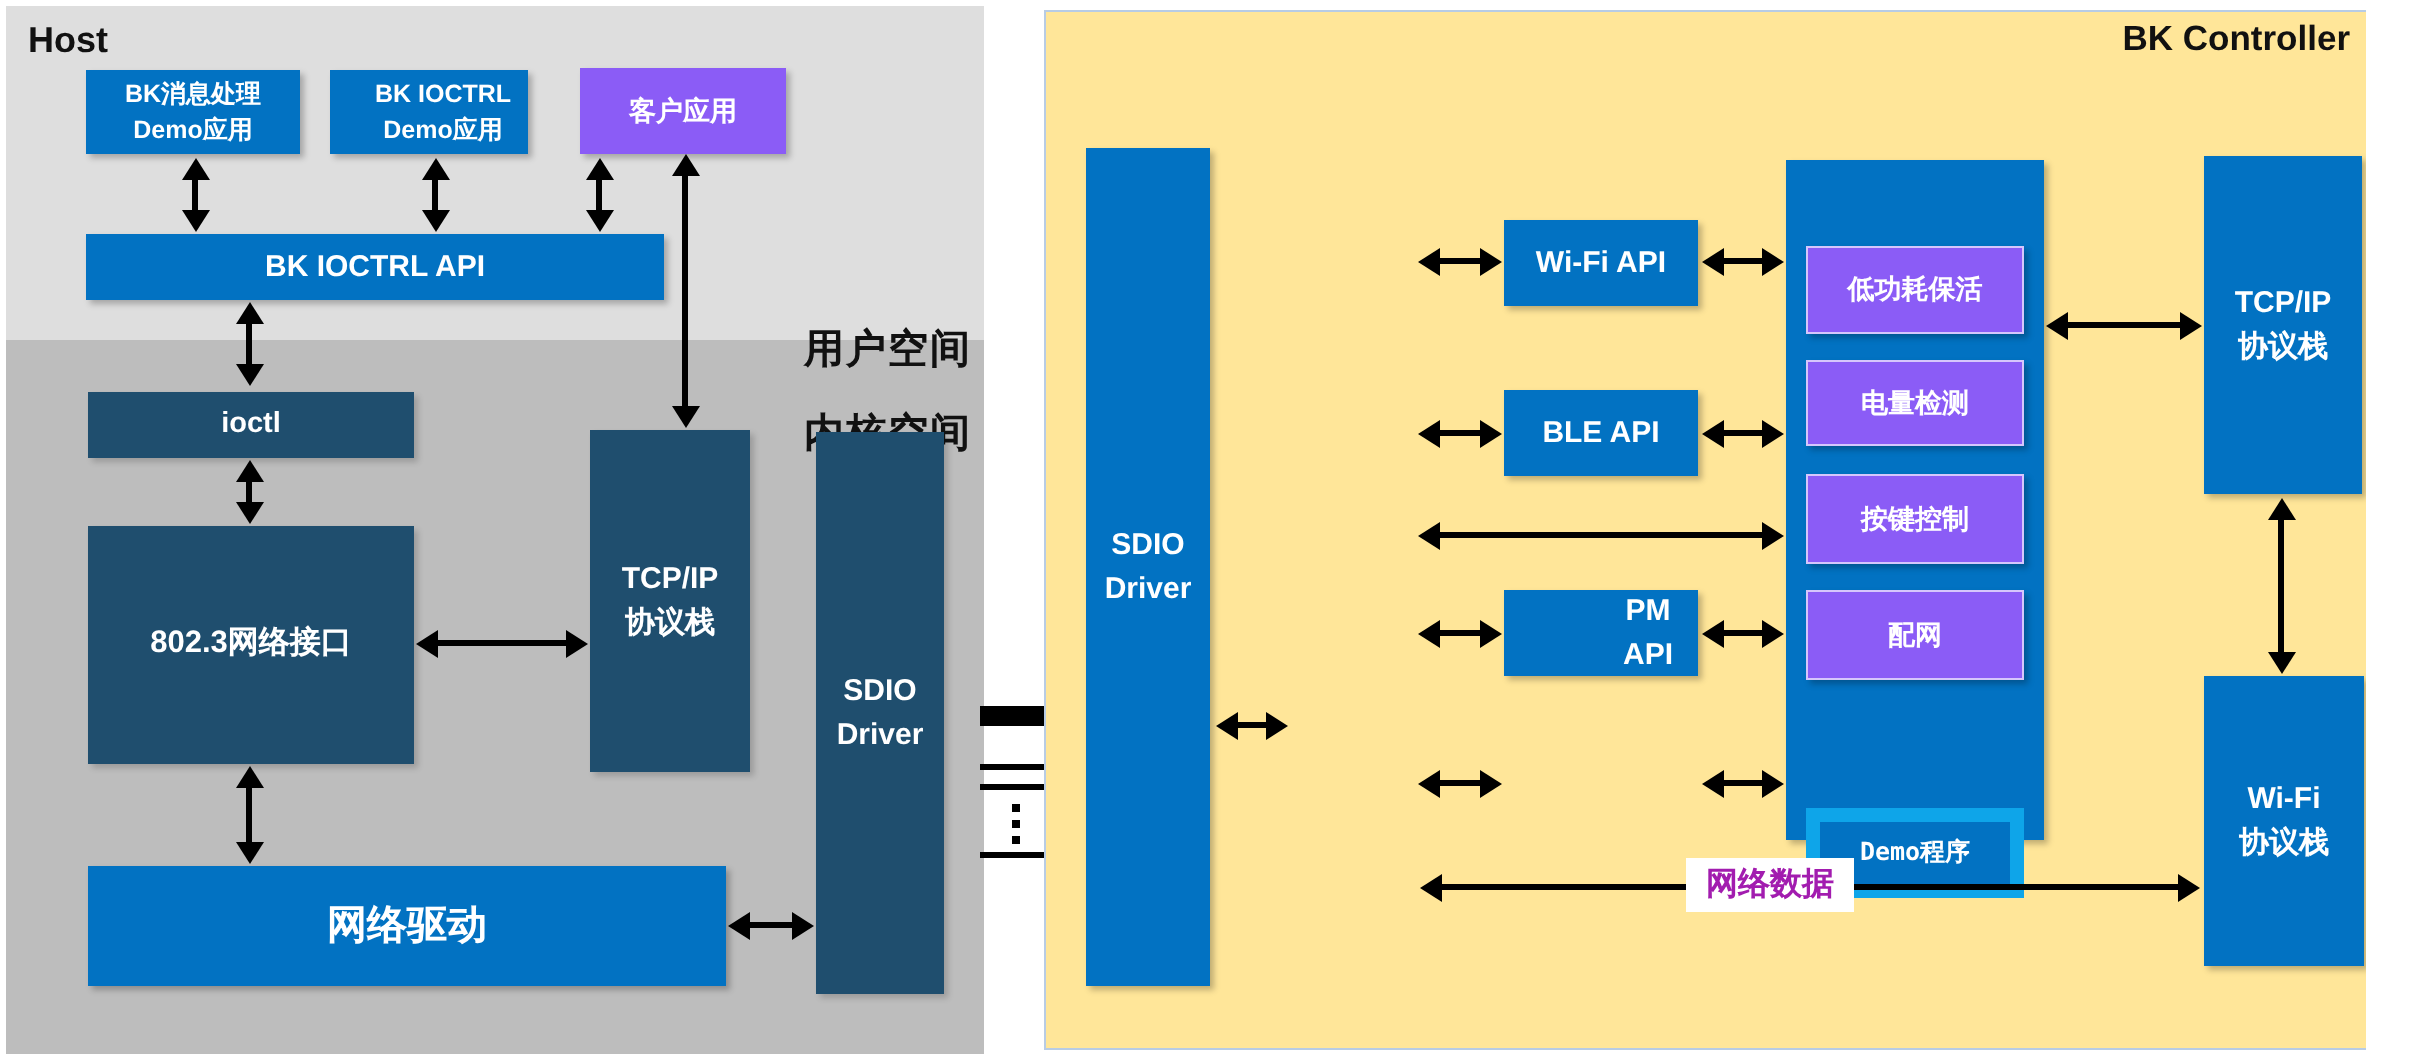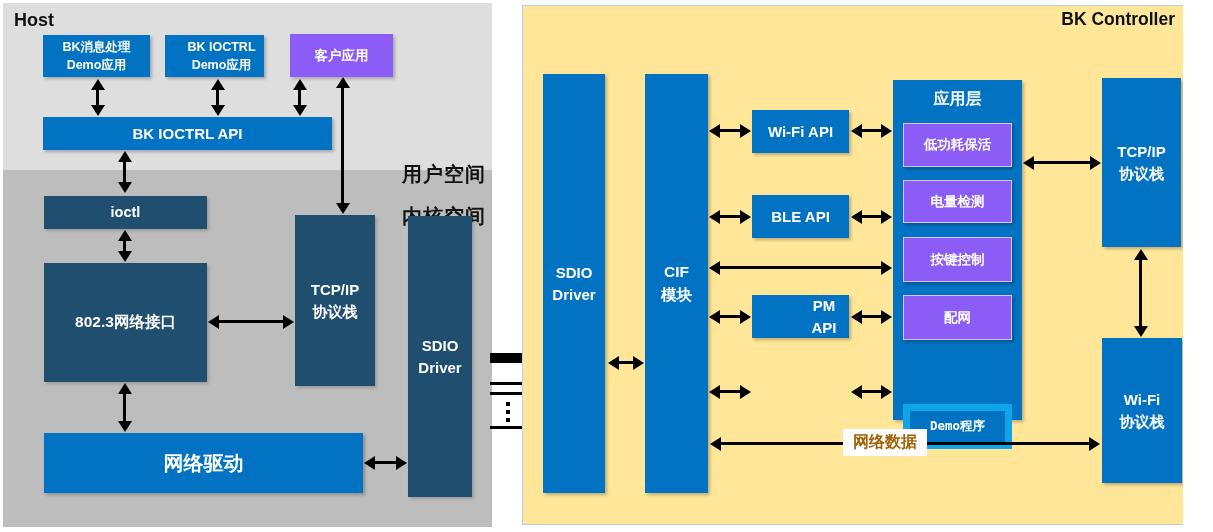--- a/index.html
+++ b/index.html
@@ -41,21 +41,21 @@
   .busline{position:absolute;background:#000;}
   #bus-dots{position:absolute;left:506px;top:402px;width:4px;height:4px;background:#000;
     box-shadow:0 8px 0 #000,0 16px 0 #000;}
   
   #app-layer{left:893px;top:80px;width:129px;height:340px;}
   #app-layer .title{position:absolute;top:7px;left:0;width:100%;text-align:center;font-size:16px;font-weight:bold;color:#fff;}
   .app-item{left:10px;width:109px;font-size:13.5px;}
   #app-item-demo{font-family:"DejaVu Sans Mono",monospace;font-size:12.5px;background:#0272C2;border:7px solid #0ea5e9;margin-top:46px;}
   
   #net-data-label{position:absolute;left:843px;top:429px;width:84px;height:27px;background:#fff;
-    color:#a16207;font-weight:bold;font-size:16px;display:flex;align-items:center;justify-content:center;}
+    color:#a21caf;font-weight:bold;font-size:16px;display:flex;align-items:center;justify-content:center;}
 </style>
 </head>
 <body>
 
 <div id="stage">
 
   <div id="host-panel" class="panel">
     <div id="user-space"></div>
   </div>
 
@@ -91,28 +91,25 @@
   <div class="busline" style="left:490px;top:382px;width:33px;height:2.5px;"></div>
   <div class="busline" style="left:490px;top:392px;width:33px;height:2.5px;"></div>
   <div id="bus-dots"></div>
   <div class="busline" style="left:490px;top:426px;width:33px;height:2.5px;"></div>
 
   <div id="controller-panel" class="panel"></div>
   <div class="hdr" style="right:8px;top:9px;font-size:17.5px;">BK Controller</div>
 
   <div class="box blue" style="left:543px;top:74px;width:62px;height:419px;font-size:15px;">SDIO
 Driver</div>
-  <div class="box blue" style="left:645px;top:74px;width:63px;height:419px;font-size:15.5px;">CIF
-模块</div>
   <div class="box blue" style="left:752px;top:110px;width:97px;height:43px;font-size:15px;">Wi-Fi API</div>
   <div class="box blue" style="left:752px;top:195px;width:97px;height:43px;font-size:15px;">BLE API</div>
   <div class="box blue" style="left:752px;top:295px;width:97px;height:43px;font-size:15px;padding-left:47px;">PM API</div>
 
   <div id="app-layer" class="box blue">
-    <div class="title">应用层</div>
     <div class="box orange bordered app-item" style="top:43px;height:44px;">低功耗保活</div>
     <div class="box orange bordered app-item" style="top:100px;height:43px;">电量检测</div>
     <div class="box orange bordered app-item" style="top:157px;height:45px;">按键控制</div>
     <div class="box orange bordered app-item" style="top:215px;height:45px;">配网</div>
     <div class="box app-item" id="app-item-demo" style="top:278px;height:45px;">Demo程序</div>
   </div>
 
   <div class="box blue" style="left:1102px;top:78px;width:79px;height:169px;font-size:15px;">TCP/IP
 协议栈</div>
   <div class="box blue" style="left:1102px;top:338px;width:80px;height:145px;font-size:15px;">Wi-Fi

